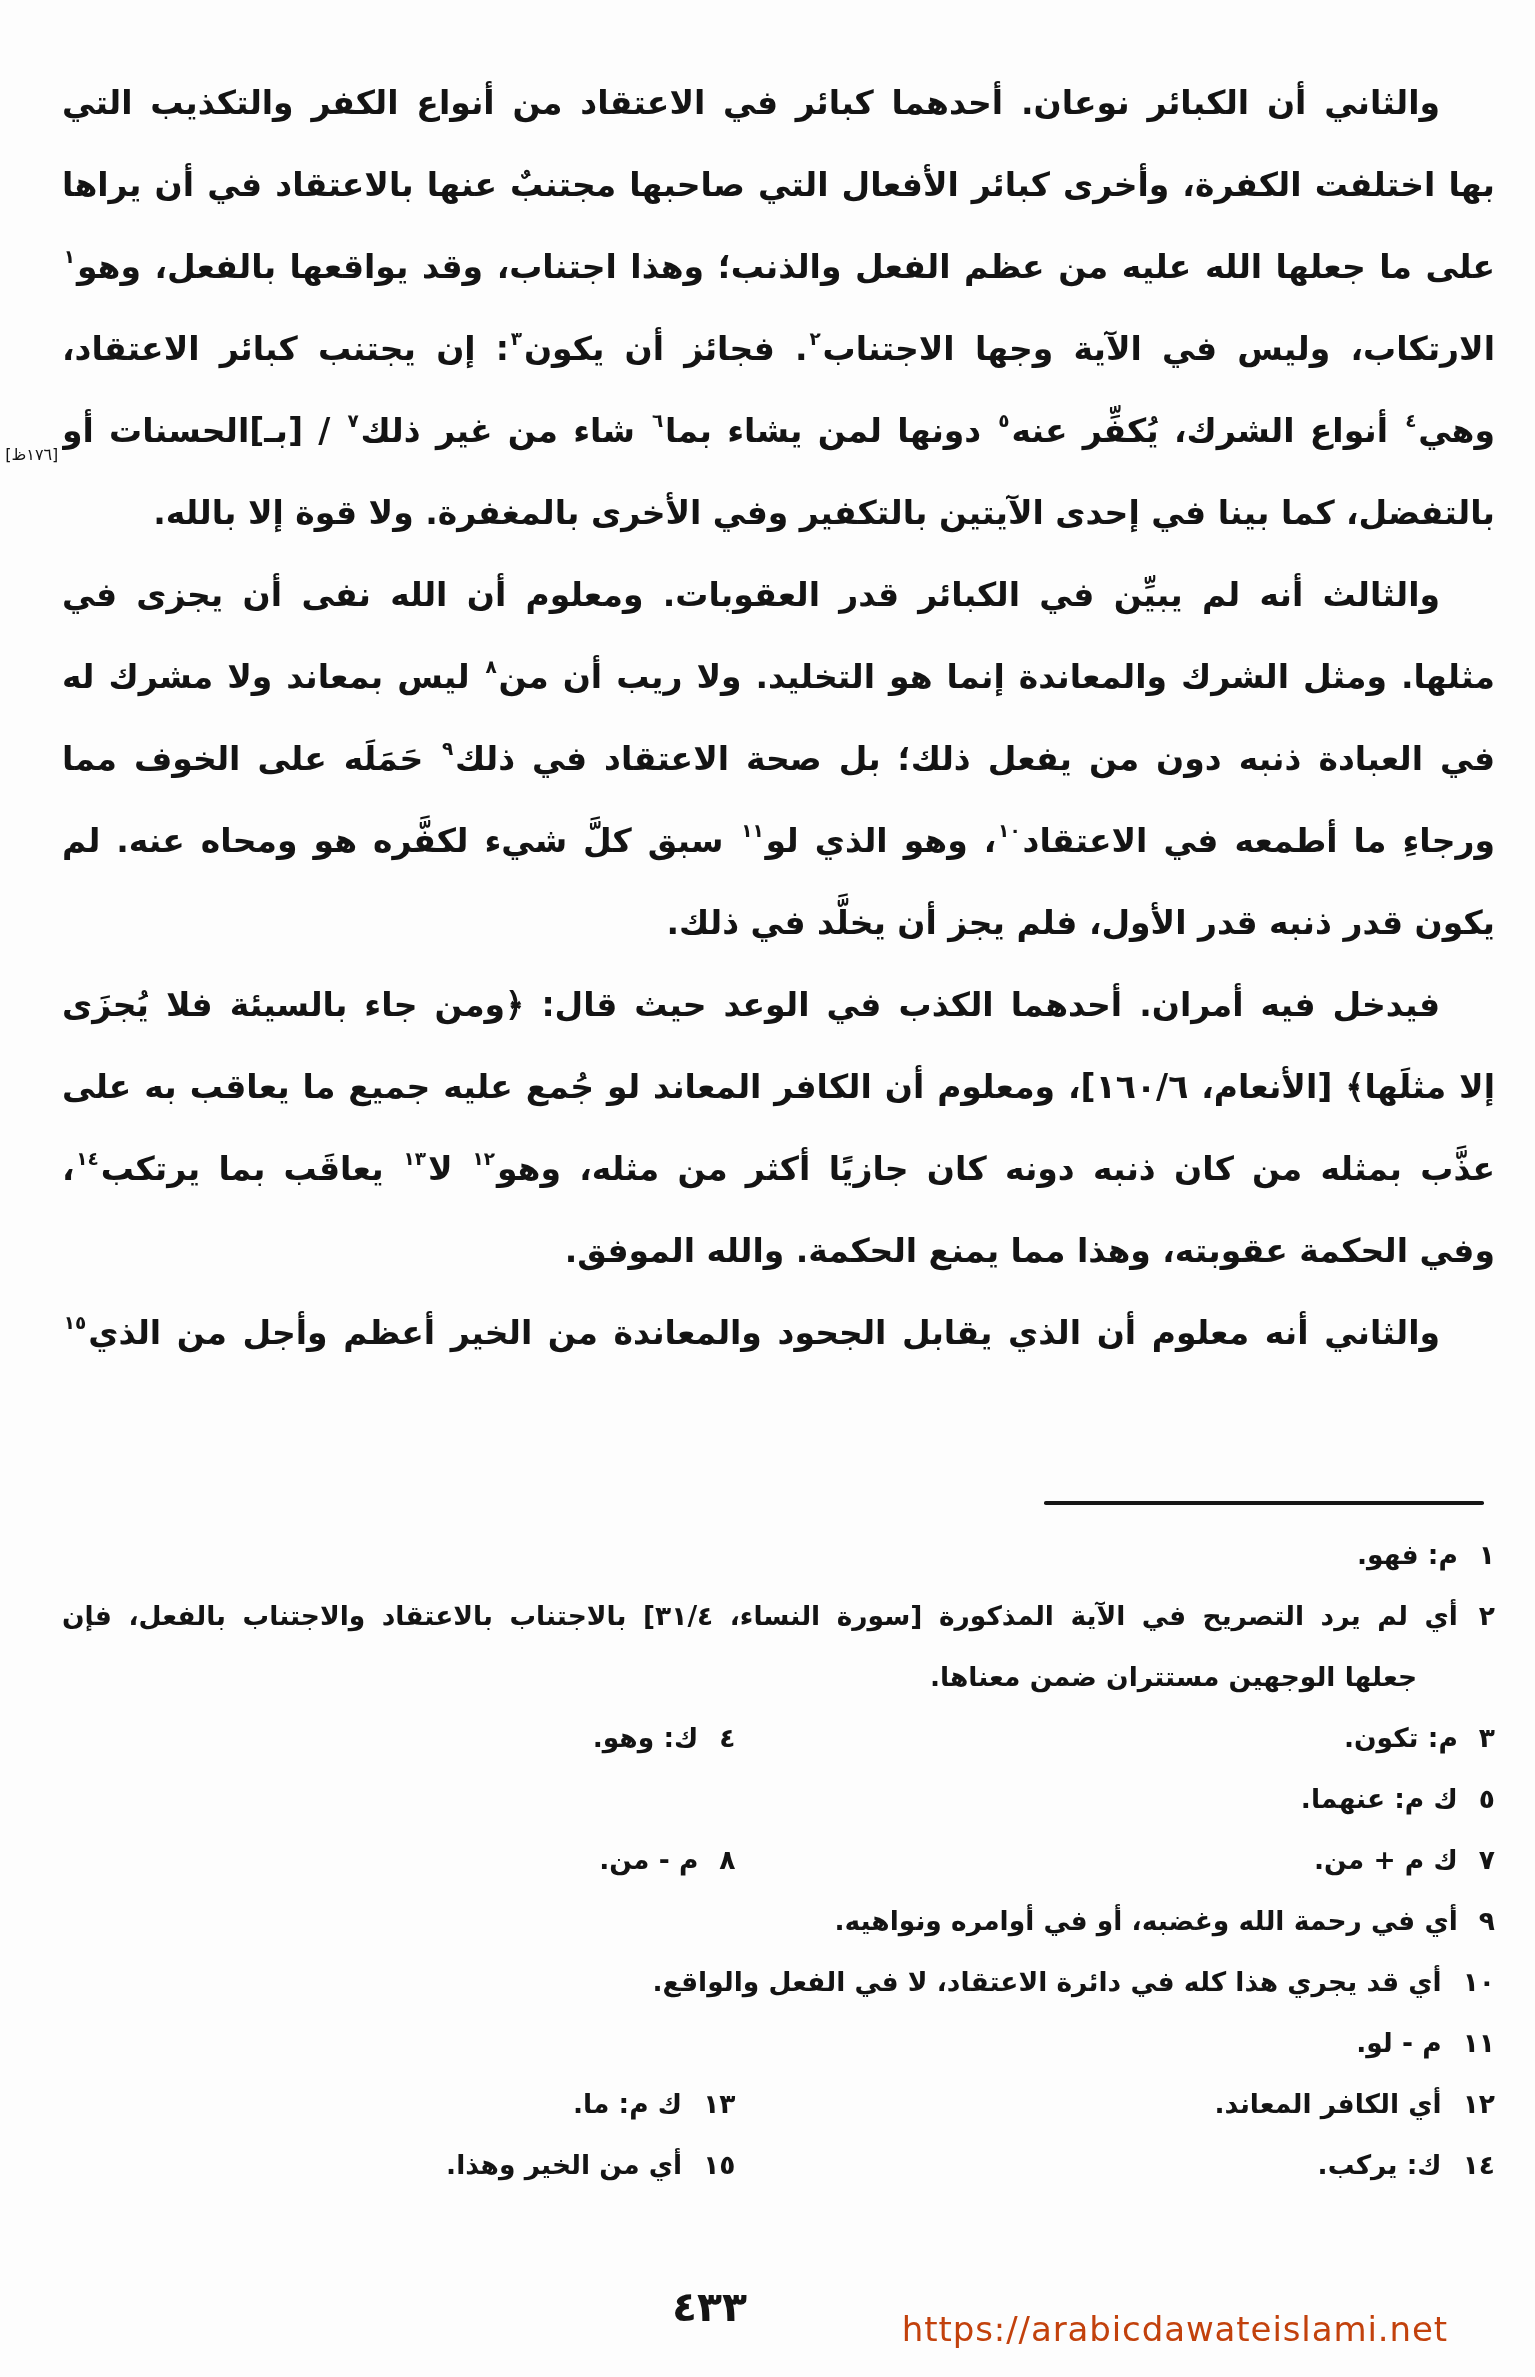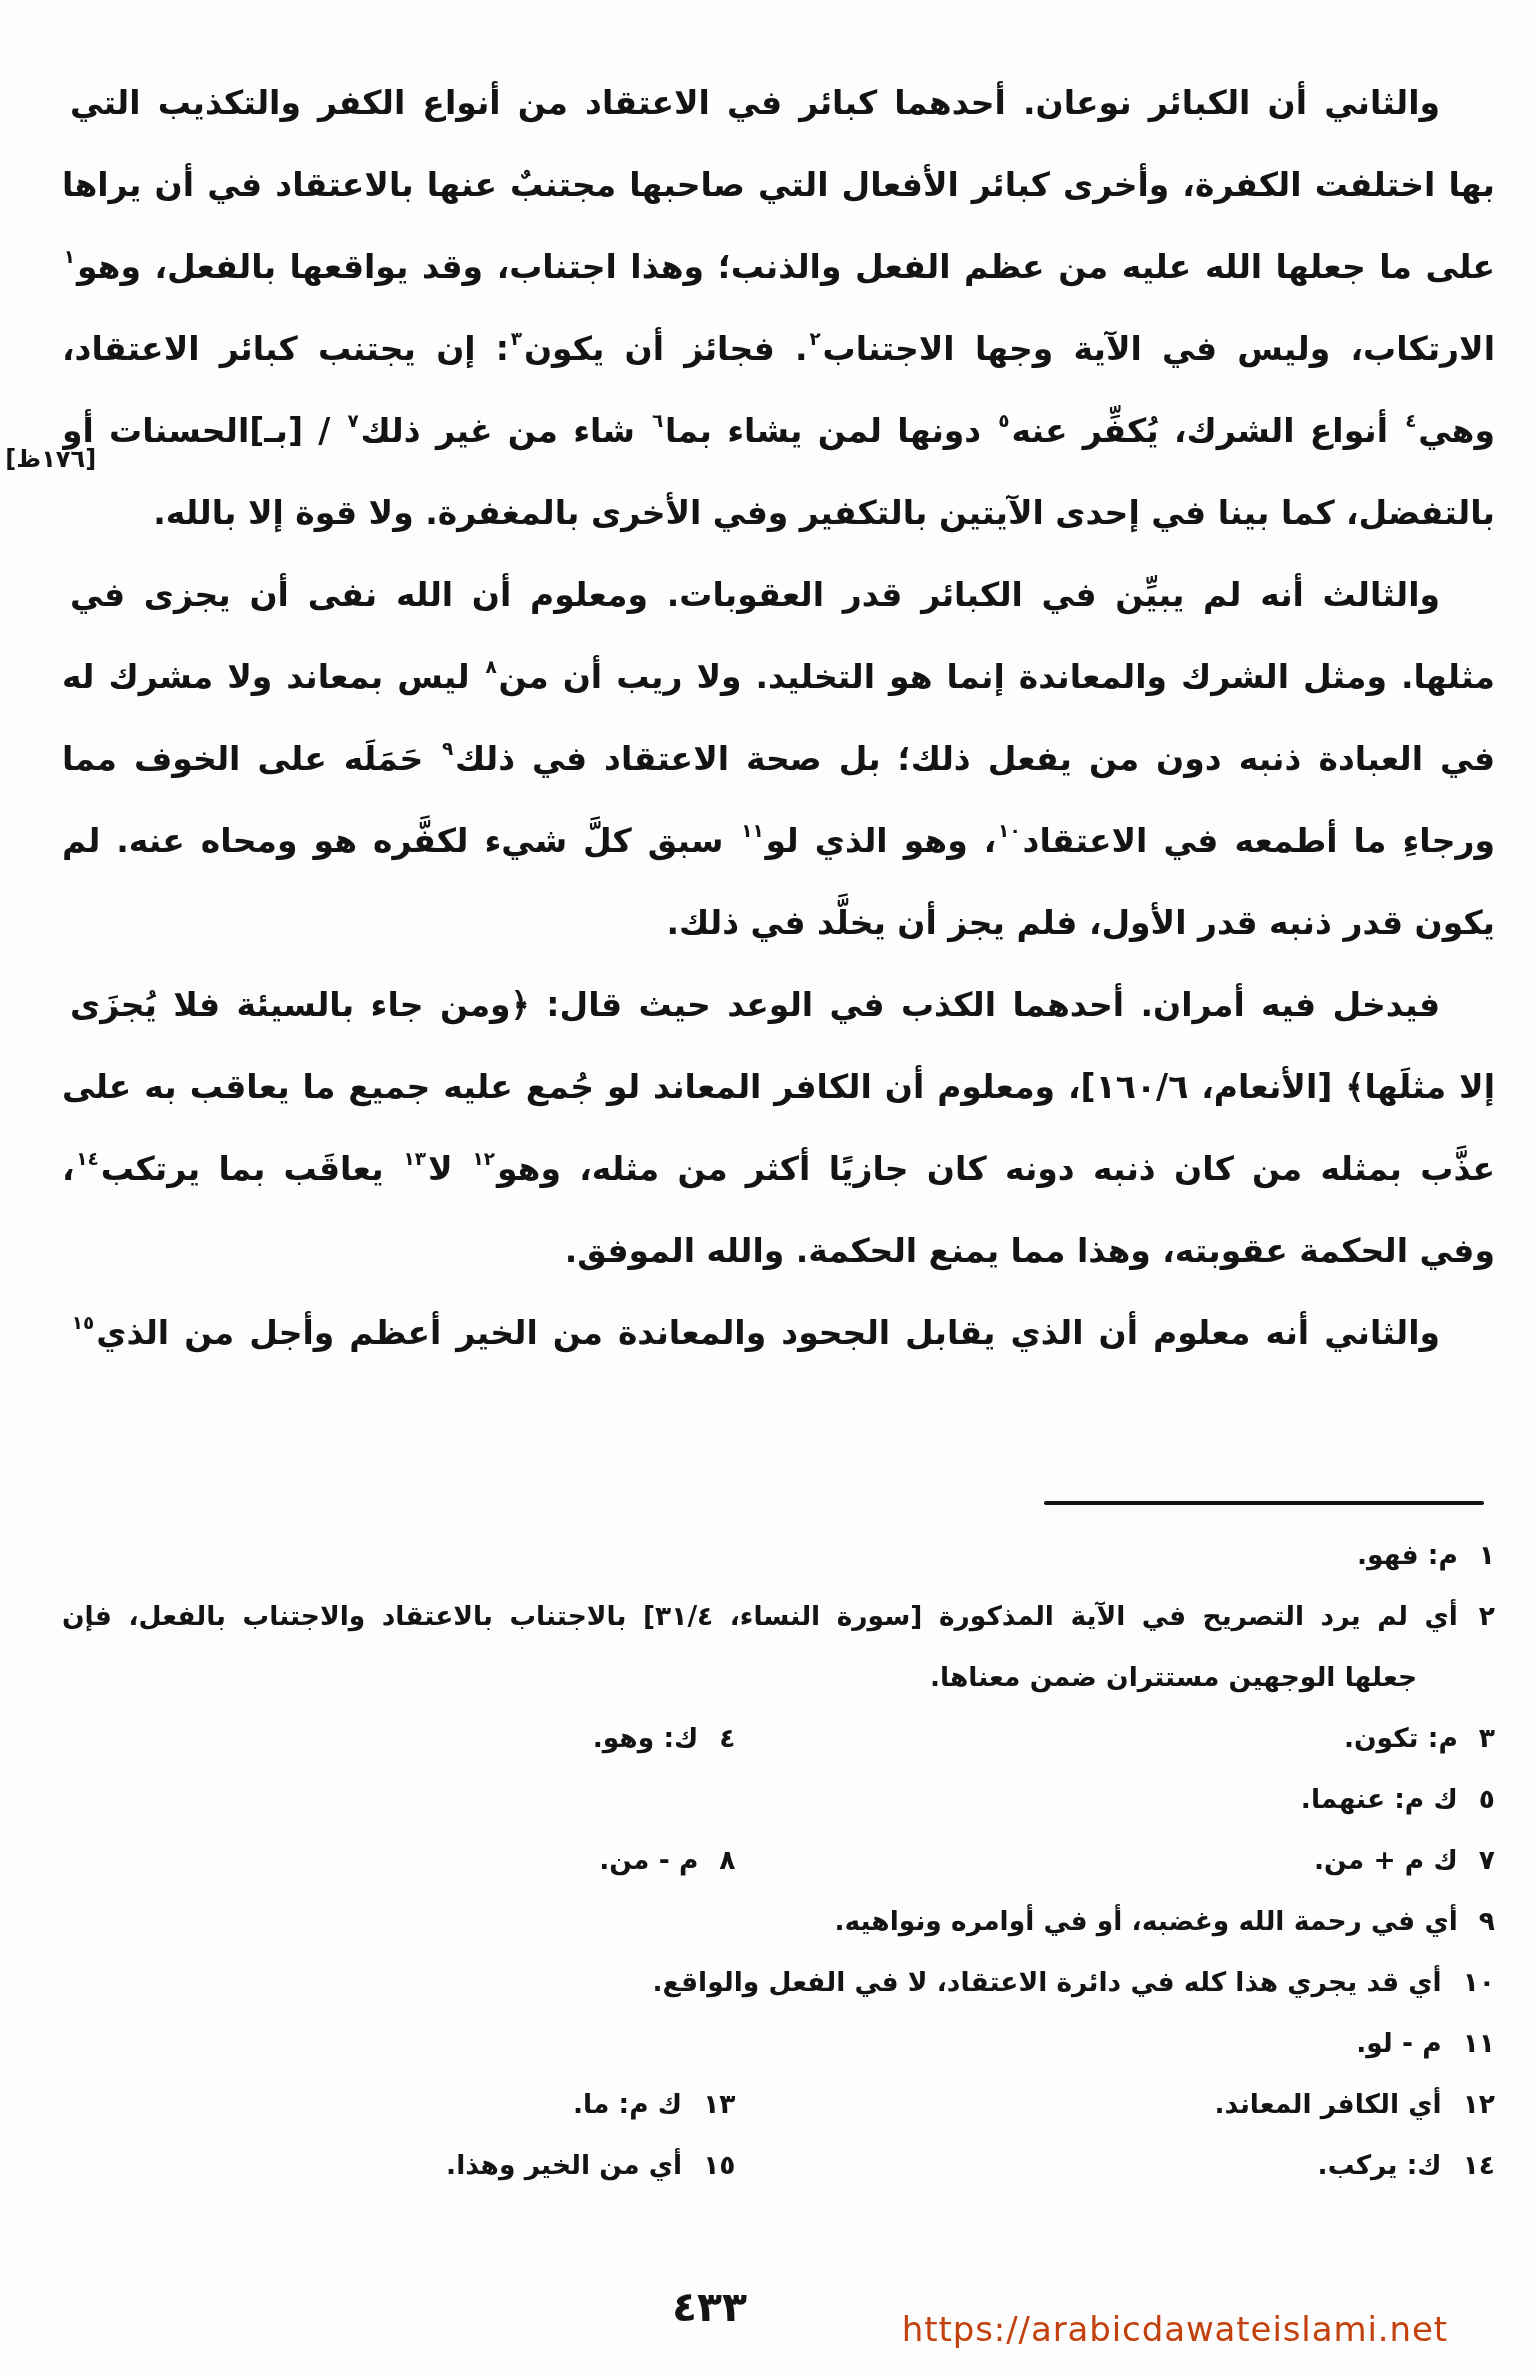--- a/index.html
+++ b/index.html
@@ -16,21 +16,21 @@
   .body{
     position:absolute;top:62px;right:40px;left:62px;
     font-size:33px;font-weight:700;
   }
   .line{
     height:82px;line-height:82px;overflow:hidden;
     text-align:justify;text-align-last:justify;
     text-justify:inter-word;
     white-space:normal;
   }
-  .line.first{padding-right:55px;margin-left:8px;}
+  .line.first{padding-right:55px;}
   .line.end{text-align:right;text-align-last:right;}
   .fnref{
     font-size:0.56em;line-height:0;
     vertical-align:super;position:relative;top:-3.5px;
     padding:0 1.8px;
   }
   
   .fnsep{
     position:absolute;top:1501px;right:51px;
     width:440px;height:4.4px;background:#161616;border-radius:1.8px;
@@ -44,21 +44,21 @@
     text-align:right;text-align-last:right;
   }
   .fnrow.fjust{text-align:justify;text-align-last:justify;text-justify:inter-word;height:61px;overflow:hidden;}
   .fnitem{display:inline;}
   .fnitem.col2{position:absolute;right:53%;top:0;}
   .fnitem.indent{margin-right:78px;}
   .fnnum{display:inline;margin-left:21px;}
   
   .margin-note{
     position:absolute;left:5.3px;top:445px;
-    font-size:24px;font-weight:700;
+    font-size:16px;font-weight:400;
     direction:ltr;unicode-bidi:bidi-override;
     letter-spacing:0.9px;
   }
   .pagenum{
     position:absolute;top:2283px;left:0;width:1419px;
     text-align:center;font-size:41px;font-weight:700;
   }
   .watermark{
     position:absolute;top:2309px;right:87px;
     direction:ltr;unicode-bidi:isolate;

